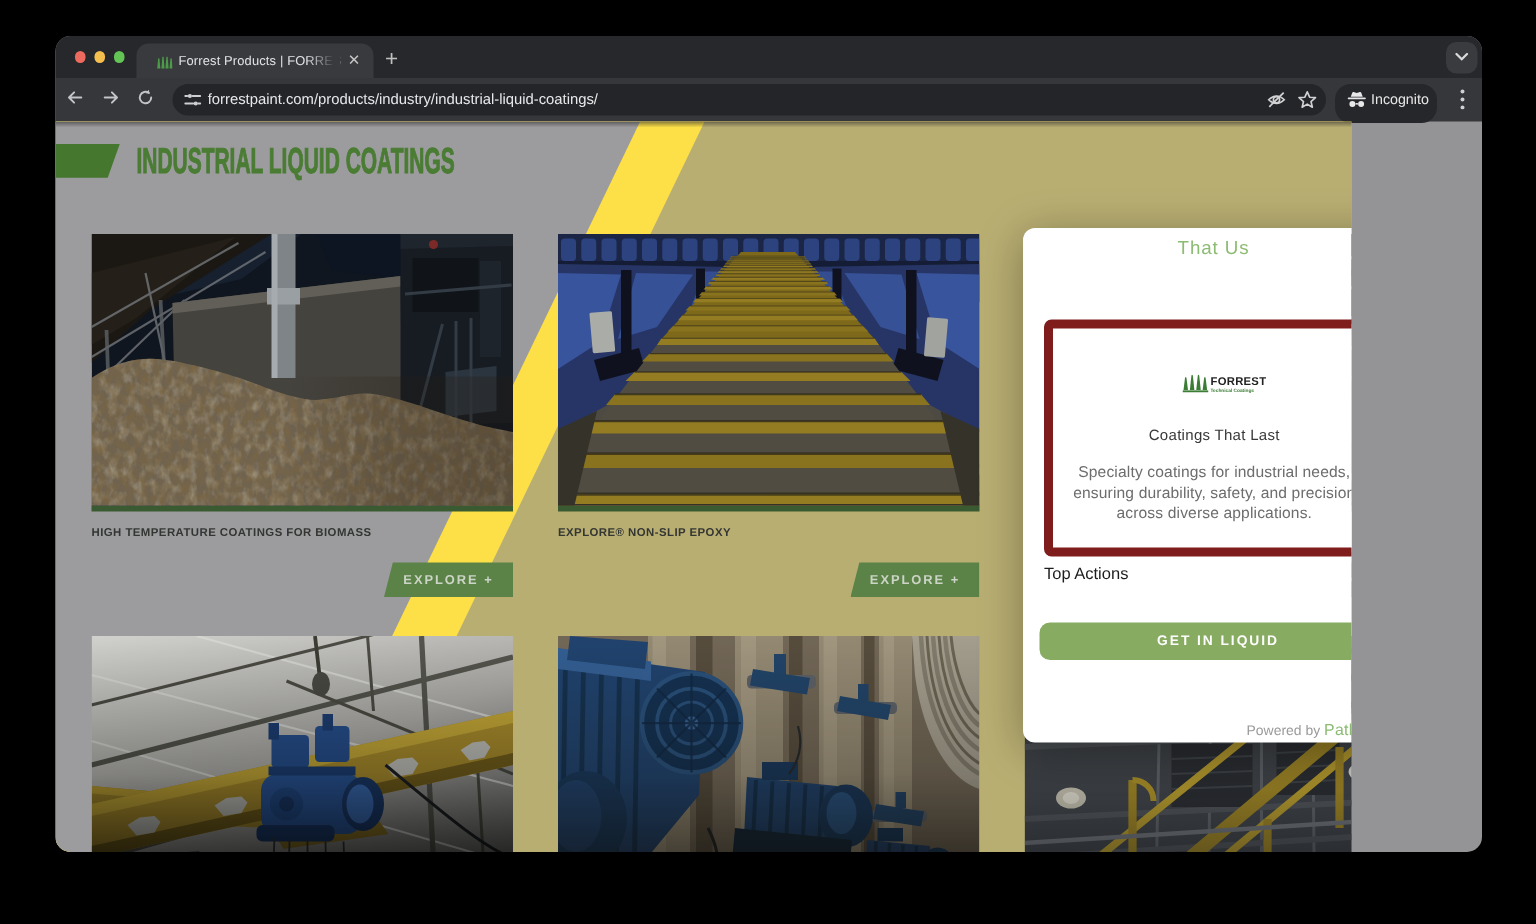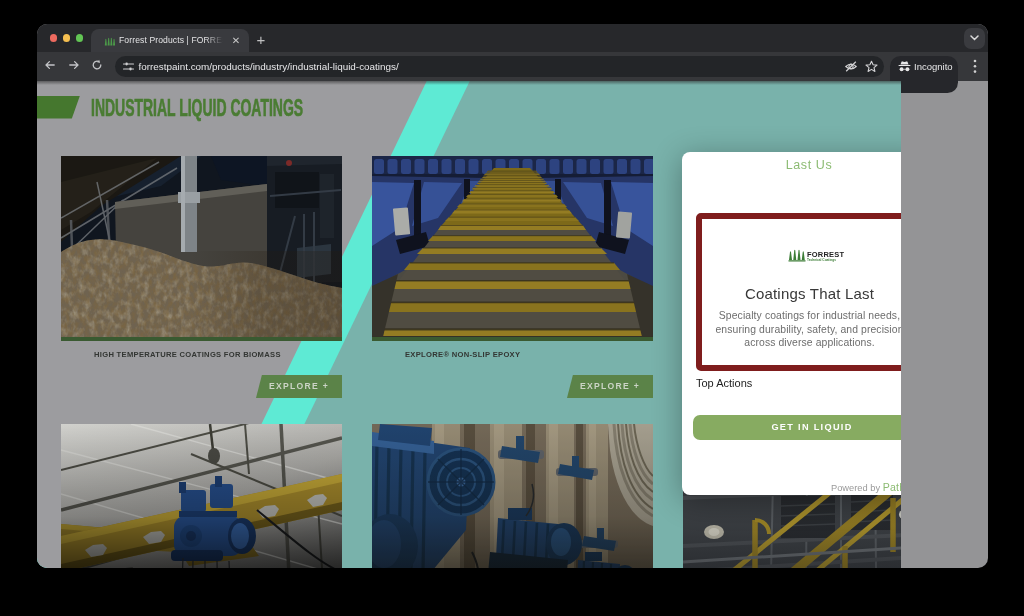--- a/index.html
+++ b/index.html
@@ -19,52 +19,52 @@
   #tabx { position:absolute; left:140px; top:6.5px; width:10px; height:10px; color:#c8c8c8; font-size:10px; line-height:10px; text-align:center;}
   #newtab { position:absolute; left:217px; top:5px; color:#c0c0c1; font-size:15px; line-height:22px; width:14px; text-align:center; font-weight:400;}
   #tabsearch { position:absolute; left:927px; top:3.5px; width:21px; height:21px; border-radius:7px; background:#3a3b3f; }
   
   #toolbar { position:absolute; left:0; top:28px; width:951px; height:28.5px; background:#36373a; }
   .tbicon { position:absolute; top:5.5px; }
   #urlpill { position:absolute; left:78px; top:4px; width:769px; height:20.5px;
     border-radius:10.5px; background:#232528; }
   #urltext { position:absolute; left:23.5px; top:4.5px; font-size:9.9px; color:#e8e8ea;
     letter-spacing:0px; font-weight:400; }
-  #incog { position:absolute; left:853px; top:4px; width:68px; height:37px;
+  #incog { position:absolute; left:853px; top:4px; width:68px; height:26px;
     border-radius:10.5px; background:#26272b; color:#e6e6e7; font-size:9.5px; }
   
   #page { position:absolute; left:0; top:56.5px; width:864px; height:487.5px;
-    background:#5eead4; overflow:hidden; }
+    background:#fde047; overflow:hidden; }
   .diag { position:absolute; }
   #hslab { position:absolute; left:0; top:15px; width:43px; height:23px;
     background:#45772e; clip-path:polygon(0 0, 100% 0, 81% 100%, 0 100%); }
   #h1 { position:absolute; left:54px; top:13.5px; color:#4a7c33; font-weight:bold; -webkit-text-stroke:0.7px #4a7c33;
     font-size:24px; letter-spacing:0px; white-space:nowrap;
     transform:scaleX(0.582); transform-origin:left center; }
   .card { position:absolute; width:281px; }
   .photo { position:absolute; left:0; top:0; width:281px; height:185px; overflow:hidden;
     border-bottom:4px solid #3a5a31; }
   .photo svg { display:block; }
   .lblrow { position:absolute; left:0; top:187px; width:281px; height:24px; }
   .lbl { position:absolute; left:0; top:7px; font-size:7.6px; font-weight:bold;
-    color:#333633; letter-spacing:0.3px; white-space:nowrap;margin-left:33px; }
+    color:#333633; letter-spacing:0.3px; white-space:nowrap; }
   .explore { position:absolute; right:0; top:0; width:86px; height:23.5px;
     background:#5b8348; clip-path:polygon(7% 0, 100% 0, 100% 100%, 0 100%);
     color:#ccd4c6; font-size:8.6px; font-weight:bold; letter-spacing:1.3px;
     text-align:center; line-height:23.5px;margin-top:32px; }
   
   #modal { position:absolute; left:645px; top:71.5px; width:254px; height:343px;
     background:#fff; border-radius:8px; box-shadow:0 5px 30px rgba(0,0,0,0.32); }
   #mtitle { position:absolute; left:0; top:6px; width:100%; text-align:center;
     color:#8cbb72; font-size:12.5px; letter-spacing:0.6px; }
   #mclose { position:absolute; left:238px; top:0px; width:24px; height:24px; color:#a5a5a5; font-size:19px; line-height:24px; text-align:center; font-weight:400;}
   #mbox { position:absolute; left:14px; top:61px; width:227px; height:158px;
     border:6px solid #7f1d1d; border-radius:5px; background:#fff; }
   #mheadline { position:absolute; left:0; top:66px; width:100%; text-align:center;
-    color:#383838; font-size:15px; font-weight:500; letter-spacing:0.2px; }
+    color:#383838; font-size:10px; font-weight:500; letter-spacing:0.2px; }
   #mpara { position:absolute; left:0; top:90px; width:100%; text-align:center;
     color:#6d6d6d; font-size:10.4px; line-height:13.6px; letter-spacing:0.1px;}
   #mactions { position:absolute; left:14px; top:225px; color:#1d1d1d; font-size:11px; }
   #mbtn { position:absolute; left:11px; top:263px; width:238px; height:25px;
     background:#87ab61; border-radius:7px; color:#fdfdfd; font-size:9.2px;
     font-weight:bold; letter-spacing:1.3px; text-align:center; line-height:25px; }
   #mpower { position:absolute; right:4px; top:329px; font-size:9.3px; color:#9a9a9a;margin-left:18px; }
   #mpower b { color:#8cbb72; font-size:10.6px; font-weight:500; letter-spacing:0.2px;}
 </style>
 </head>
@@ -659,21 +659,21 @@
           <stop offset="0.55" stop-color="#0b0c10" stop-opacity="0.2"></stop>
           <stop offset="0.8" stop-color="#0b0c10" stop-opacity="0.45"></stop>
           <stop offset="1" stop-color="#0b0c10" stop-opacity="0.6"></stop>
         </linearGradient>
         <rect x="0" y="0" width="281" height="185" fill="url(#dark6)"></rect>
       </svg>
         </div>
     </div>
 
     <div id="modal">
-      <div id="mtitle">Last Us</div>
+      <div id="mtitle">That Us</div>
       <div id="mclose">✕</div>
       <div id="mbox">
         <svg style="position:absolute;left:86px;top:30px;" width="56" height="13" viewBox="0 0 112 26">
           <g fill="#3c7d36">
             <path d="M2 22 L4 6 Q5 3 6 6 L8 22 Z"></path>
             <path d="M10.5 22 L12.5 3 Q13.5 0 14.5 3 L16.5 22 Z"></path>
             <path d="M19 22 L21 3 Q22 0 23 3 L25 22 Z"></path>
             <path d="M27.5 22 L29.5 6 Q30.5 3 31.5 6 L33.5 22 Z"></path>
             <rect x="1" y="22.5" width="34" height="2.5"></rect>
           </g>

